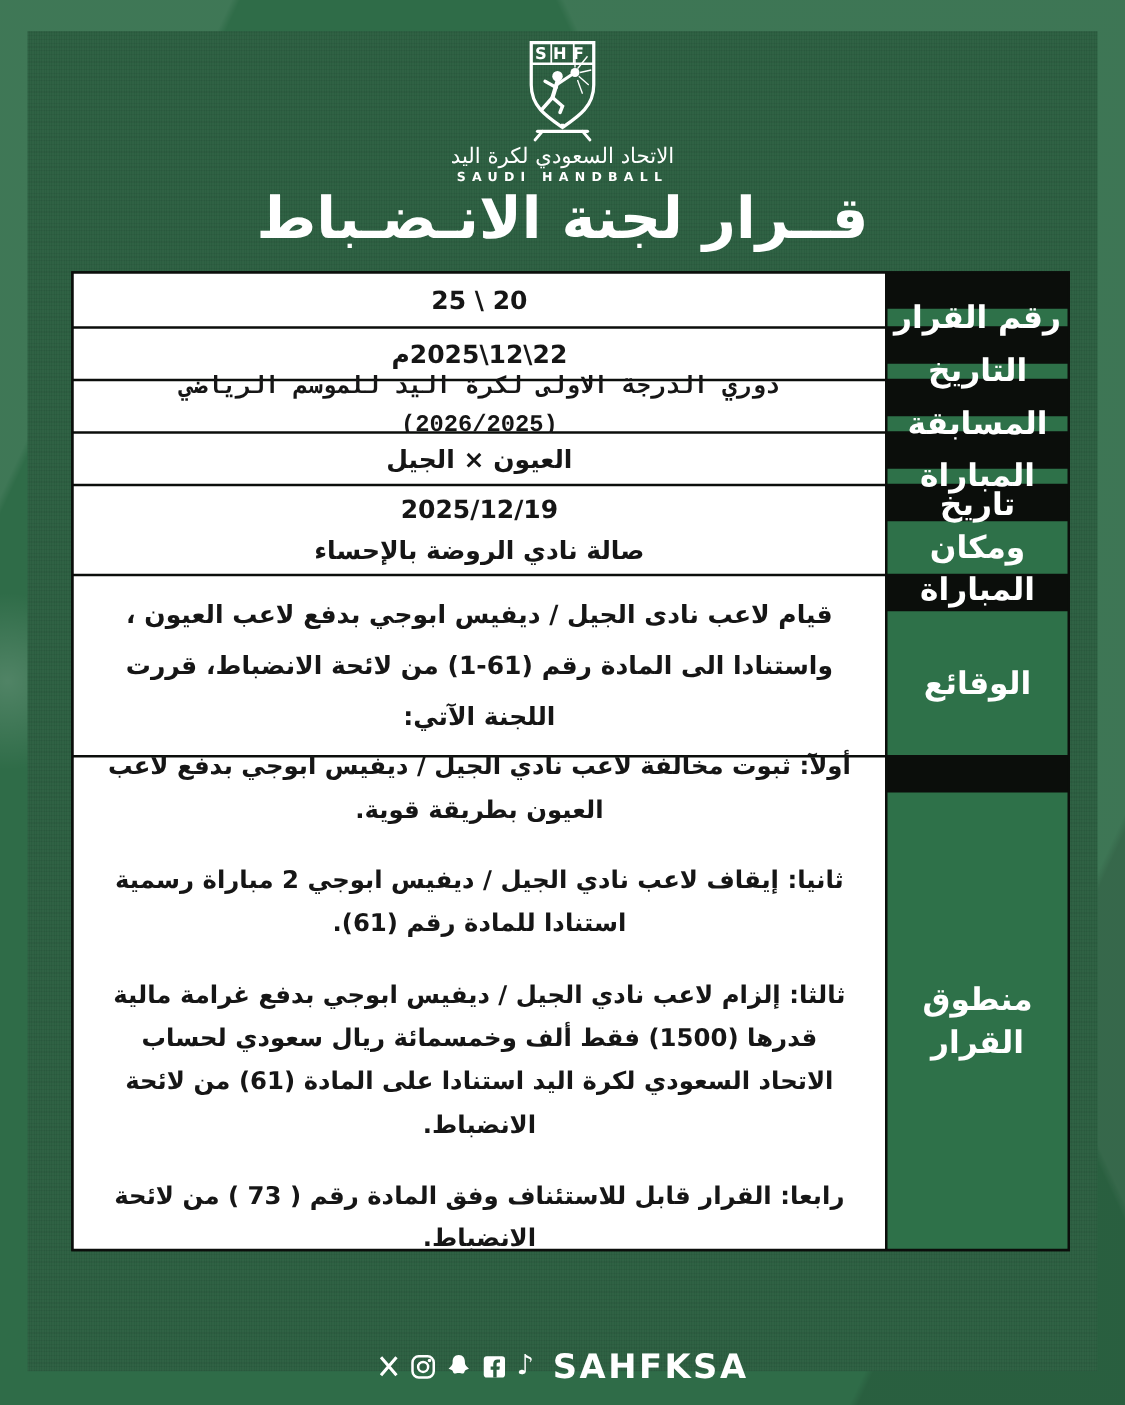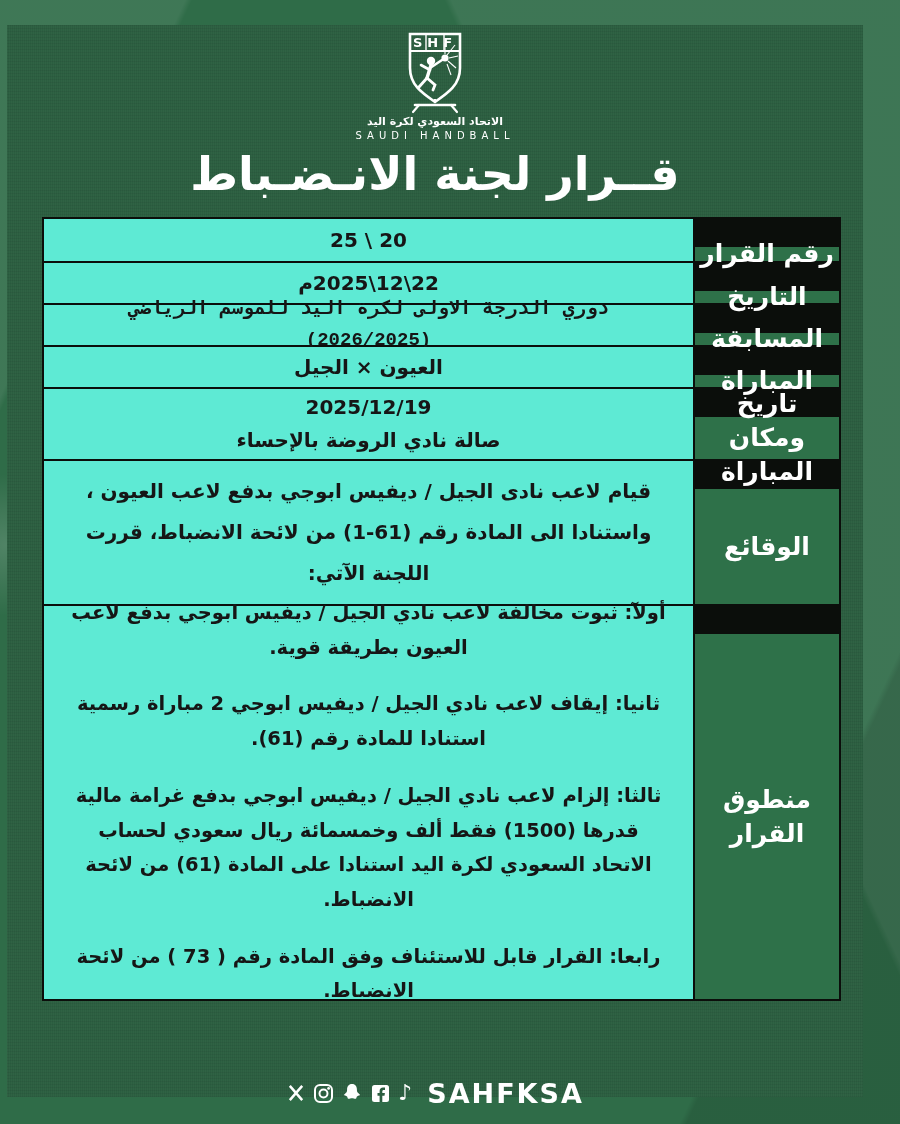--- a/index.html
+++ b/index.html
@@ -7,31 +7,31 @@
     width:900px;height:1124px;position:relative;overflow:hidden;
     font-family:"DejaVu Sans",sans-serif;
     background-color:#2f6c48;
     background-image:
       radial-gradient(circle 70px at 6px 545px, rgba(255,255,255,.16), rgba(255,255,255,0) 71px),
       linear-gradient(115deg, rgba(255,255,255,.08) 0 13%, rgba(255,255,255,0) 13.5%),
       linear-gradient(295deg, rgba(0,0,0,.12) 0 15%, rgba(0,0,0,0) 15.5%),
       linear-gradient(65deg, rgba(0,0,0,0) 0 68%, rgba(255,255,255,.07) 68.5% 100%);
   }
   .panel{
-    position:absolute;left:7px;top:25px;width:856px;height:1072px;
+    position:absolute;left:22px;top:25px;width:856px;height:1072px;
     background-color:#2b5e40;
     background-image:
       repeating-linear-gradient(0deg, rgba(0,0,0,.05) 0 1px, rgba(0,0,0,0) 1px 3px),
       repeating-linear-gradient(90deg, rgba(255,255,255,.025) 0 1px, rgba(255,255,255,0) 1px 2px);
   }
   
   .logo{position:absolute;left:0;right:0;top:4px;text-align:center;color:#fff;}
   .logo svg{display:block;margin:0 auto;}
-  .logo-ar{font-size:11px;font-weight:bold;margin-top:-2px;}
-  .logo-en{font-size:10px;font-weight:normal;letter-spacing:5px;margin-top:2px;}
+  .logo-ar{font-size:17px;font-weight:normal;margin-top:-2px;}
+  .logo-en{font-size:10px;font-weight:bold;letter-spacing:5px;margin-top:2px;}
   
   .title{
     position:absolute;left:0;right:0;top:116px;height:66px;
     text-align:center;color:#ffffff;font-size:46px;font-weight:800;
     direction:rtl;line-height:66px;
   }
   
   .dtable{
     position:absolute;left:35px;top:192px;width:799px;height:784px;
     box-sizing:border-box;border:2px solid #0b0e0b;background:#0b0e0b;
@@ -41,21 +41,21 @@
     gap:2px;
   }
   .lbl{
     background:#2e7149;color:#ffffff;direction:rtl;
     display:flex;flex-direction:column;align-items:center;justify-content:center;
     font-size:25px;font-weight:800;text-align:center;line-height:1.35;
     padding:0 4px;
     margin-top:28px;
   }
   .val{
-    background:#5eead4;color:#161616;direction:rtl;
+    background:#ffffff;color:#161616;direction:rtl;
     display:flex;flex-direction:column;align-items:center;justify-content:center;
     font-size:20px;font-weight:700;text-align:center;
     padding:11px 22px;
   }
   .val.small{font-size:19px;font-family:Liberation Mono, monospace;}
   .val .line{display:block;line-height:1.65;}
   .val.facts{line-height:2.05;font-size:20px;}
   .val.verdict{}
   .val.verdict p{margin:0 0 22px 0;line-height:1.78;font-size:19.5px;}
   .val.verdict p:last-child{margin-bottom:0;}

